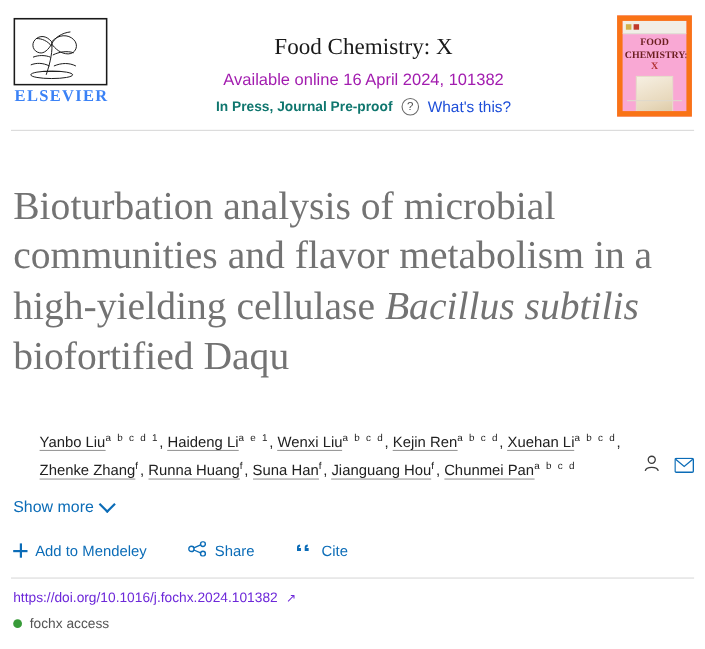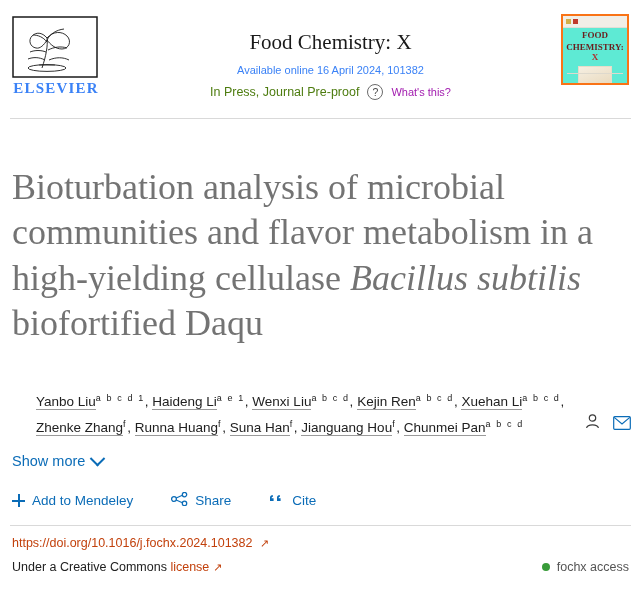--- a/index.html
+++ b/index.html
@@ -50,60 +50,61 @@
     padding-top: 20px;
   }
   .journal-title {
     font-family: "Liberation Serif", serif;
     font-size: 21px;
     color: #1a1a1a;
     line-height: 1.2;
     text-align: center;
   }
   .journal-sub {
-    font-size: 11px;
-    color: #3b82f6;
+    font-size: 15px;
+    color: #a21caf;
     margin-top: 9px;
   }
   .journal-status-row {
     margin-top: 8px;
     font-size: 12.5px;
     display: flex;
     align-items: center;
     justify-content: center;
     gap: 8px;
   }
   .press-link {
-    color: #4d7c0f;
+    color: #0f766e;
     cursor: pointer;
+    font-weight: bold;
   }
   .qmark {
     display: inline-flex;
     align-items: center;
     justify-content: center;
     width: 16px;
     height: 16px;
     border: 1px solid #6b6b6b;
     border-radius: 50%;
     font-size: 10.5px;
     color: #4b4b4b;
     line-height: 1;
   }
   .whatsthis {
-    color: #a21caf;
+    color: #1d4ed8;
     cursor: pointer;
-    font-size: 11px;
+    font-size: 14px;
   }
 
   .cover-thumb {
     width: 68px;
     flex: 0 0 68px;
-    height: 71px;
-    border: 2px solid #f97316;
-    background: #5eead4;
+    height: 92px;
+    border: 5px solid #f97316;
+    background: #f9a8d4;
     margin-top: 4px;
     position: relative;
     overflow: hidden;
   }
   .cover-top {
     height: 12px;
     background: #f1eee7;
     border-bottom: 1px solid #e2ded5;
     display: flex;
     align-items: center;
@@ -241,21 +242,21 @@
     background: #d9d9d9;
     margin: 16px 10px 0 10px;
   }
   .doi-row {
     display: flex;
     align-items: center;
     justify-content: space-between;
     padding: 10px 12px 0 12px;
     font-size: 12.5px;
   }
-  .doi-link { color: #c2410c; cursor: pointer; }
+  .doi-link { color: #6d28d9; cursor: pointer; }
   .rights { color: #0b6cb7; cursor: pointer; }
   .ext {
     display: inline-block;
     margin-left: 4px;
     font-size: 11px;
   }
   .license-row {
     display: flex;
     align-items: center;
     justify-content: space-between;
@@ -397,23 +398,20 @@
   
   <div class="doi-row">
     <span>
       <span class="doi-link">https://doi.org/10.1016/j.fochx.2024.101382</span>
       <span class="ext doi-link">↗</span>
     </span>
   </div>
 
   
   <div class="license-row">
-    <span>
-      <span>Under a Creative Commons </span><span class="doi-link">license</span><span class="ext doi-link">↗</span>
-    </span>
     <span class="oa">
       <span class="oa-dot"></span>
       <span>fochx access</span>
     </span>
   </div>
 
   <div class="bottom-rule"></div>
 </div>
 
 </body></html>

